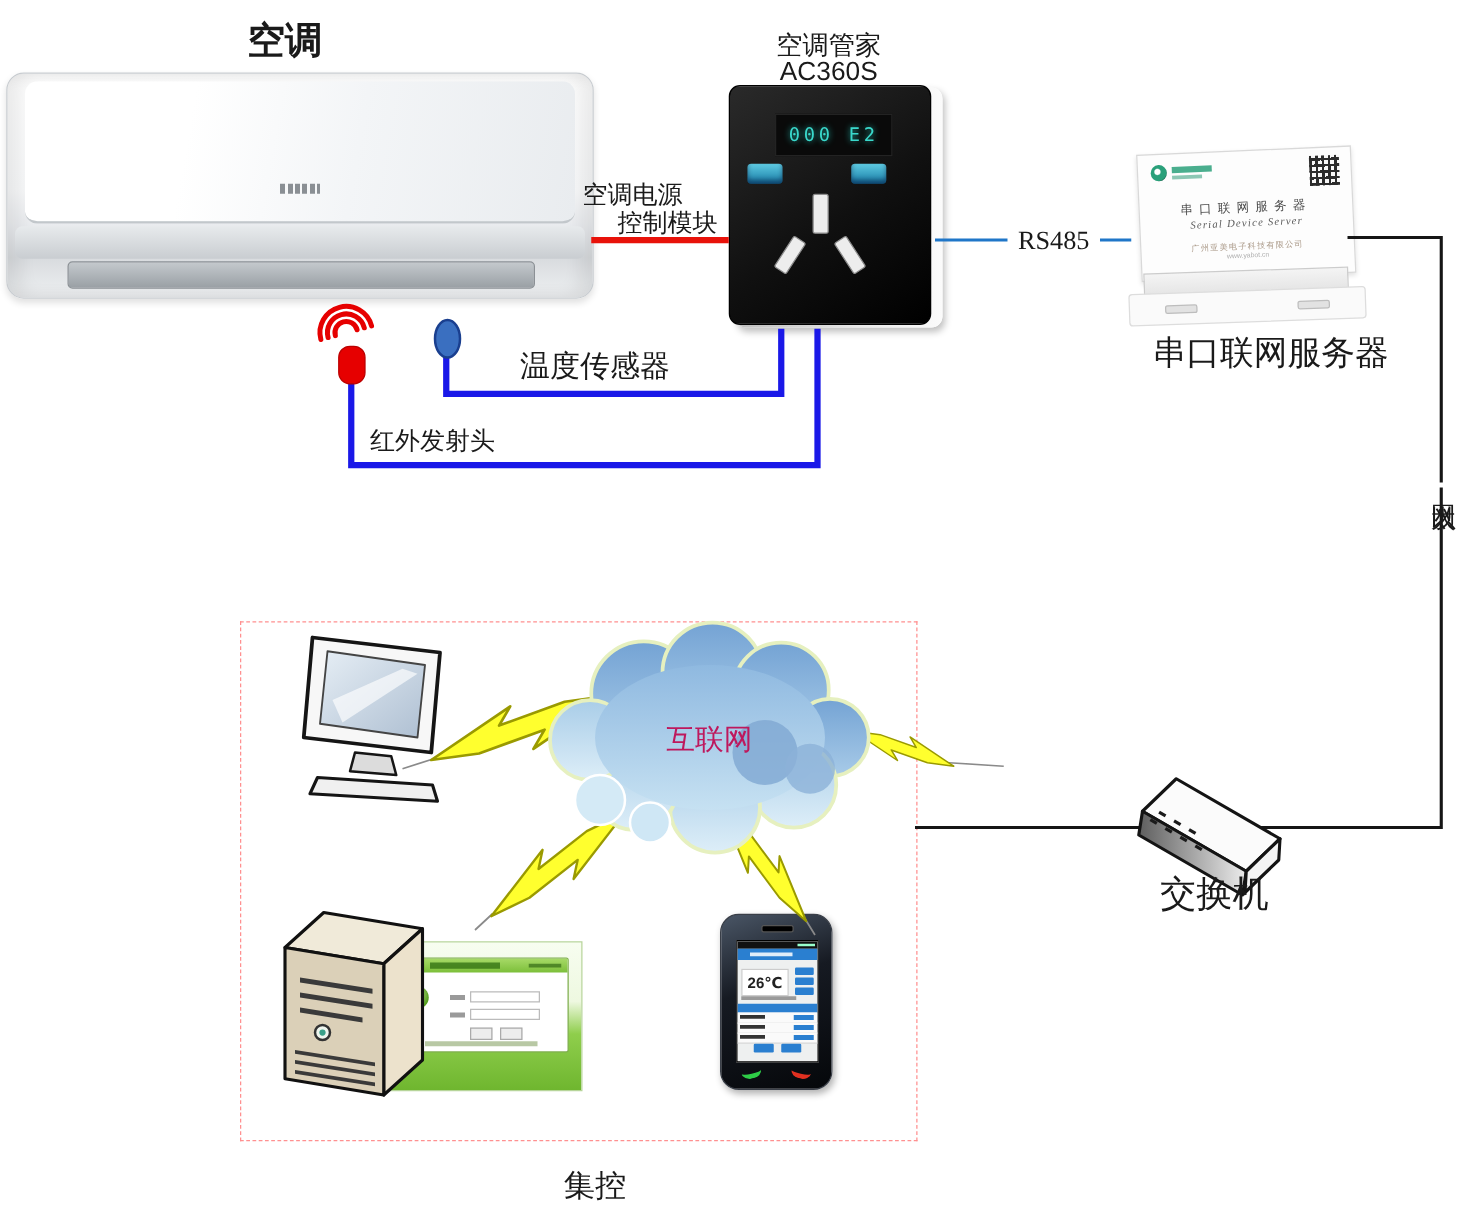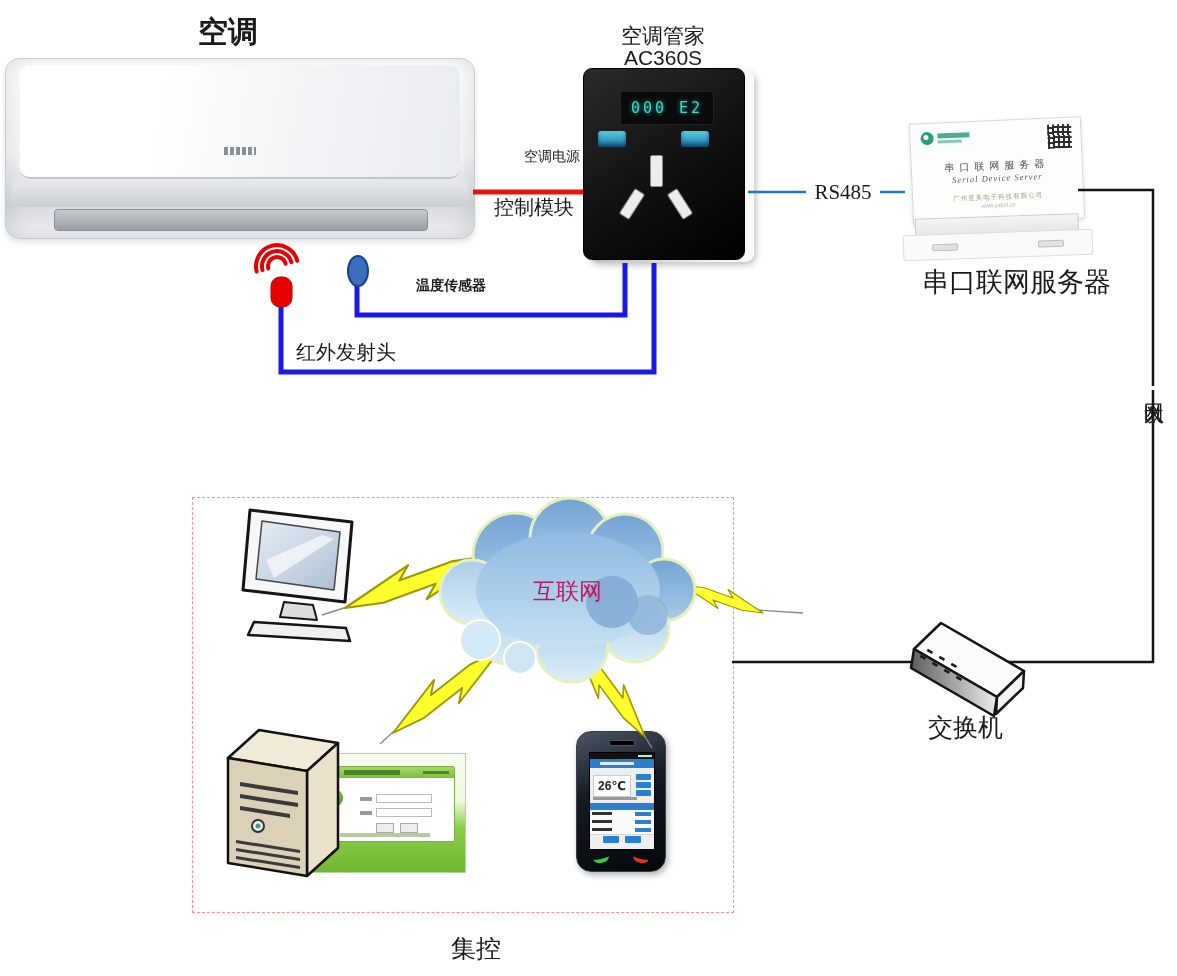--- a/index.html
+++ b/index.html
@@ -292,34 +292,34 @@
         <rect x="951" y="664" width="6" height="2.6" transform="rotate(30 954 665)"></rect>
       </g>
     </g>
   </svg>
 
   <div class="lbl" style="left:198px;top:12px;font-size:30px;font-weight:bold;">空调</div>
 
   <div class="lbl" style="left:593px;top:22px;width:140px;text-align:center;font-size:21px;">空调管家</div>
   <div class="lbl" style="left:593px;top:46px;width:140px;text-align:center;font-size:21px;">AC360S</div>
 
-  <div class="lbl" style="left:488px;top:145px;width:92px;text-align:right;font-size:14px;line-height:23px;">空调电源</div>
-  <div class="lbl" style="left:488px;top:168px;width:92px;text-align:center;font-size:20px;line-height:23px;margin-top:28px;">控制模块</div>
+  <div class="lbl" style="left:460px;top:145px;width:92px;text-align:center;font-size:20px;line-height:23px;">空调电源</div>
+  <div class="lbl" style="left:488px;top:168px;width:92px;text-align:center;font-size:20px;line-height:23px;">控制模块</div>
 
   <div class="lbl serif" style="left:806px;top:180px;width:74px;text-align:center;font-size:21px;background:#fff;">RS485</div>
 
-  <div class="lbl" style="left:416px;top:277px;font-size:14px;font-weight:bold;">温度传感器</div>
+  <div class="lbl" style="left:416px;top:277px;font-size:24px;">温度传感器</div>
   <div class="lbl" style="left:296px;top:339px;font-size:20px;">红外发射头</div>
 
   <div class="lbl" style="left:922px;top:264px;font-size:27px;">串口联网服务器</div>
 
   <div class="lbl serif vlabel" style="left:1141px;top:386px;font-size:20px;">以太网</div>
 
   <div class="lbl" style="left:533px;top:576px;font-size:23px;color:#be185d;text-align:right;">互联网</div>
 
 
 
 
-  <div class="lbl" style="left:928px;top:711px;font-size:25px;">交换机</div>
+  <div class="lbl" style="left:928px;top:696px;font-size:29px;">交换机</div>
 
   <div class="lbl" style="left:446px;top:932px;width:60px;text-align:center;font-size:25px;">集控</div>
 
 </div>
 
 </body></html>

